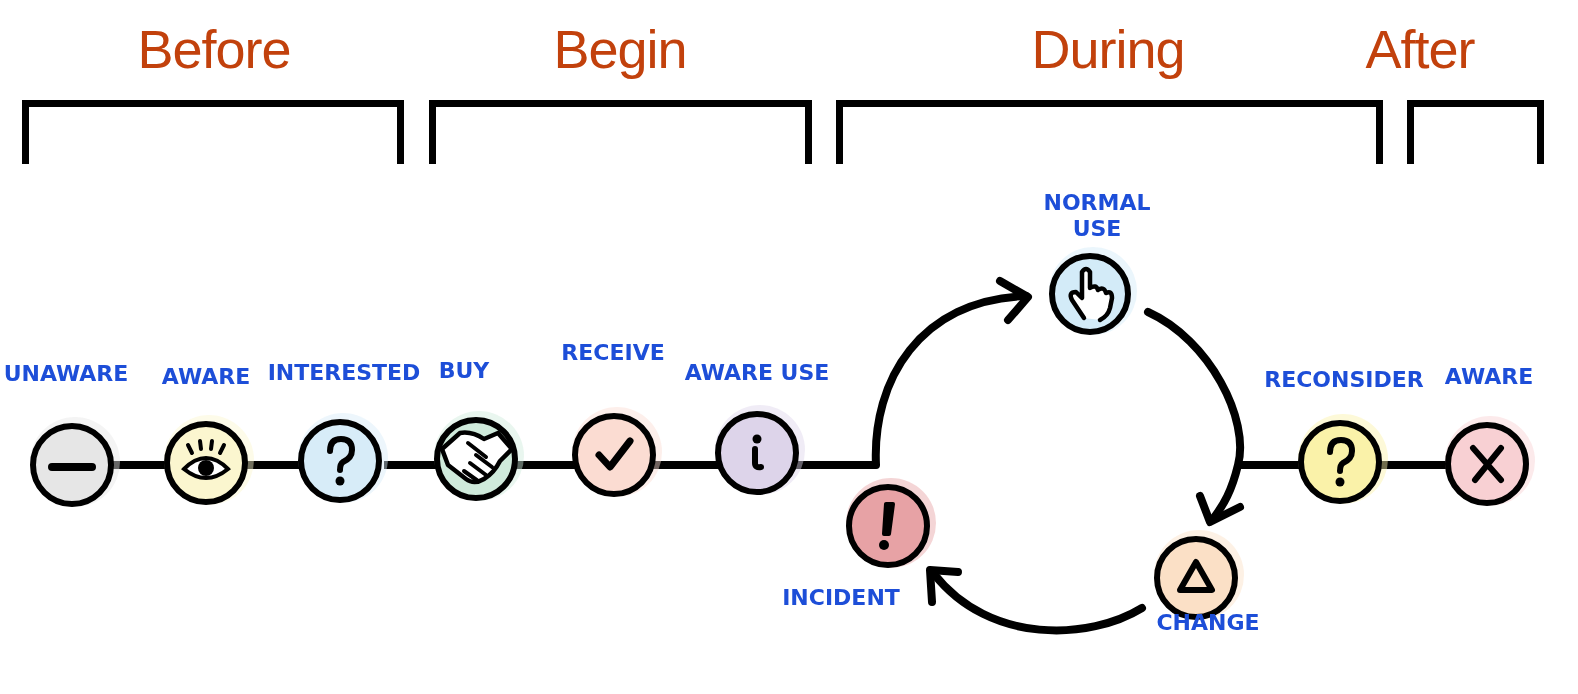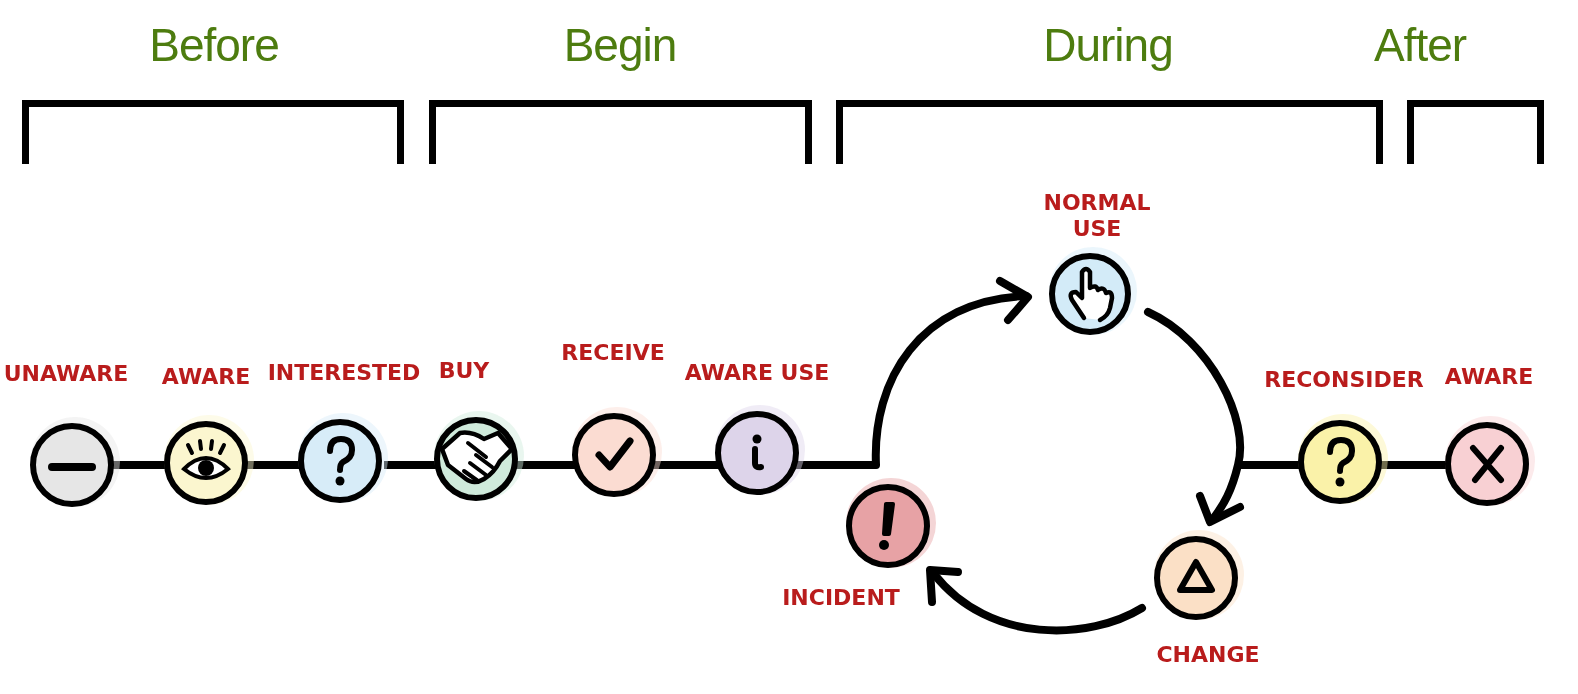--- a/index.html
+++ b/index.html
@@ -1,20 +1,20 @@
 <!DOCTYPE html>
 <html><head>
 <meta charset="utf-8">
 <style>
   html, body { margin: 0; padding: 0; background: #ffffff; }
   body { width: 1578px; height: 694px; position: relative; overflow: hidden; font-family: "Liberation Sans", sans-serif; }
-  .phase-title { position: absolute; top: 18px; font-family: "Liberation Sans", sans-serif; font-size: 46px; color: #4d7c0f; letter-spacing: -1px; transform: translateX(-50%); white-space: nowrap; }
+  .phase-title { position: absolute; top: 18px; font-family: "Liberation Sans", sans-serif; font-size: 54px; color: #c2410c; letter-spacing: -1px; transform: translateX(-50%); white-space: nowrap; }
   .bracket { position: absolute; top: 100px; height: 64px; border: 7px solid #000; border-bottom: none; box-sizing: border-box; }
   svg#diagram { position: absolute; left: 0; top: 0; }
-  .stage-label { position: absolute; font-family: "DejaVu Sans", sans-serif; font-weight: bold; font-size: 22px; color: #b91c1c; transform: translateX(-50%); white-space: nowrap; letter-spacing: 0px; line-height: 26px; text-align: center; }
+  .stage-label { position: absolute; font-family: "DejaVu Sans", sans-serif; font-weight: bold; font-size: 22px; color: #1d4ed8; transform: translateX(-50%); white-space: nowrap; letter-spacing: 0px; line-height: 26px; text-align: center; }
 </style>
 </head>
 <body>
 
 <div class="phase-title" style="left:214px">Before</div>
 <div class="phase-title" style="left:620px">Begin</div>
 <div class="phase-title" style="left:1108px">During</div>
 <div class="phase-title" style="left:1420px">After</div>
 
 <div class="bracket" style="left:22px; width:382px"></div>
@@ -130,16 +130,16 @@
 <div class="stage-label" style="left:66px; top:361px">UNAWARE</div>
 <div class="stage-label" style="left:206px; top:364px">AWARE</div>
 <div class="stage-label" style="left:344px; top:360px">INTERESTED</div>
 <div class="stage-label" style="left:464px; top:358px">BUY</div>
 <div class="stage-label" style="left:613px; top:340px">RECEIVE</div>
 <div class="stage-label" style="left:757px; top:360px">AWARE USE</div>
 <div class="stage-label" style="left:1097px; top:190px">
   <div>NORMAL</div>
   <div>USE</div>
 </div>
-<div class="stage-label" style="left:1208px; top:642px">CHANGE</div>
+<div class="stage-label" style="left:1208px; top:610px">CHANGE</div>
 <div class="stage-label" style="left:841px; top:585px">INCIDENT</div>
 <div class="stage-label" style="left:1344px; top:367px">RECONSIDER</div>
 <div class="stage-label" style="left:1489px; top:364px">AWARE</div>
 
 </body></html>

